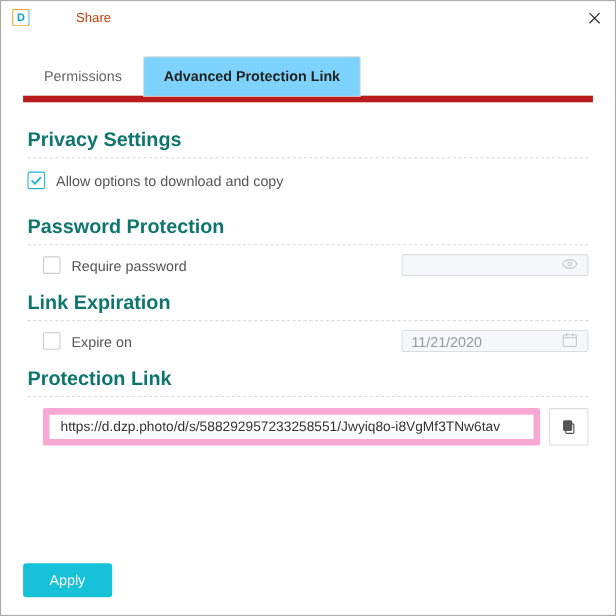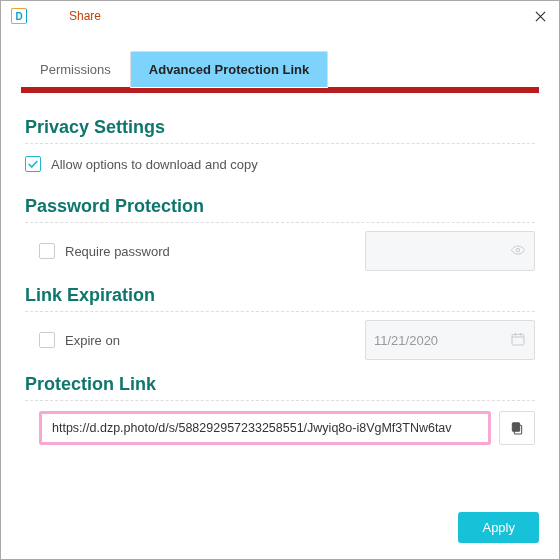--- a/index.html
+++ b/index.html
@@ -114,21 +114,21 @@
     align-items: center;
     margin-top: 8px;
   }
   .field-row .left {
     display: flex;
     align-items: flex-end;
     flex: 1;
   }
   .text-input {
     width: 170px;
-    height: 40px;
+    height: 20px;
     border: 1px solid #ddd;
     border-radius: 2px;
     background: #f6f7f8;
     padding: 0 8px;
     display: flex;
     align-items: center;
     color: #999;
     font-size: 13px;
   }
   .text-input .trailing {
@@ -137,42 +137,41 @@
   }
   .link-row {
     display: flex;
     align-items: center;
     margin-top: 10px;
     gap: 8px;
   }
   .link-input {
     flex: 1;
     height: 34px;
-    border: 3px solid #f9a8d4;
+    border: 6px solid #f9a8d4;
     border-radius: 2px;
     padding: 0 10px;
     display: flex;
     align-items: center;
     font-size: 12.5px;
     color: #333;
     overflow: hidden;
     white-space: nowrap;
   }
   .copy-btn {
     width: 36px; height: 34px;
     border: 1px solid #ddd;
     border-radius: 2px;
     display: flex; align-items: center; justify-content: center;
     cursor: pointer;
     color: #555;
   }
   .footer {
     padding: 14px 20px 16px;
     display: flex;
-    justify-content: flex-end;
   }
   .apply-btn {
     background: #17c1d8;
     color: #fff;
     border: none;
     border-radius: 3px;
     padding: 8px 24px;
     font-size: 13px;
     cursor: pointer;
   }

